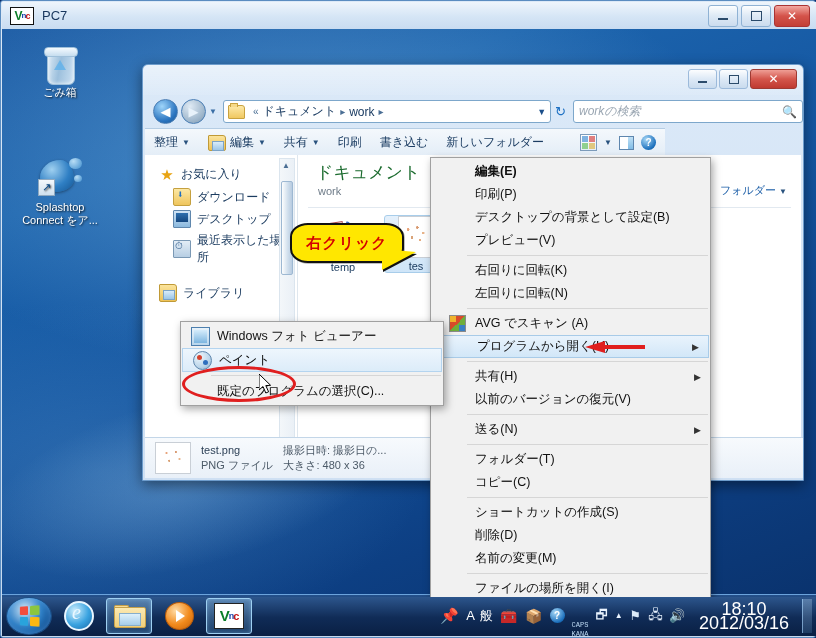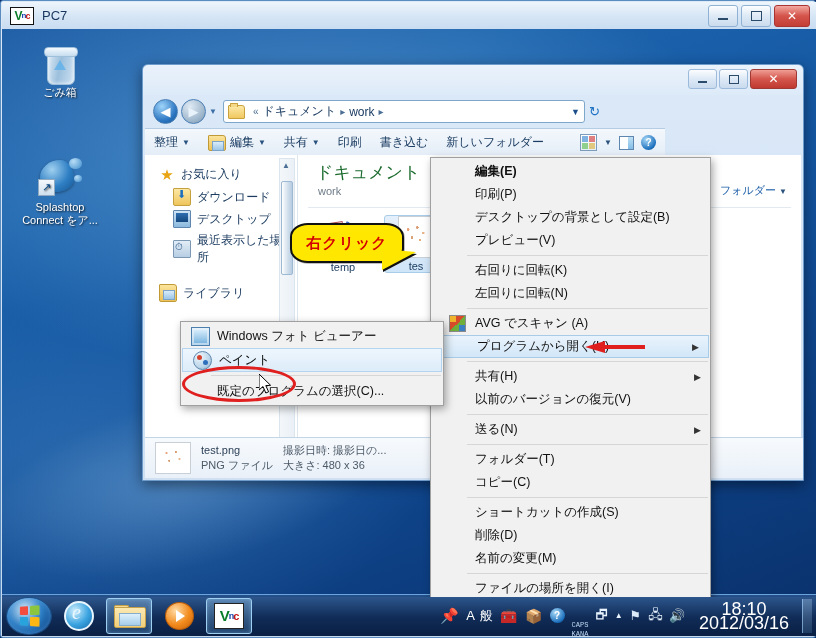--- a/index.html
+++ b/index.html
@@ -179,21 +179,21 @@
   .viewic i:nth-child(4){background:#e0c87f;}
   .paneic{width:13px;height:12px;border:1px solid #5e86ae;background:#fff;display:flex;}
   .paneic b{display:block;width:5px;background:linear-gradient(#bfe0f5,#82bde6);margin-left:auto;}
   .helpic{width:15px;height:15px;border-radius:50%;
     background:radial-gradient(circle at 35% 30%,#a7d8f7,#1b6fbc 70%,#10497f);
     color:#fff;font-size:10px;font-weight:bold;display:flex;align-items:center;justify-content:center;}
 
   .exp-body{position:absolute;left:2px;top:90px;width:656px;height:323px;background:#fff;display:flex;}
   .sidebar{width:152px;background:#fff;border-right:1px solid #dfe7ee;position:relative;padding-top:8px;}
   .sb-group{display:flex;align-items:center;gap:6px;padding:3px 6px 3px 14px;font-size:12px;color:#1c3c60;}
-  .sb-item{display:flex;align-items:center;gap:6px;padding:2px 6px 2px 28px;font-size:12px;color:#1c3c60;}
+  .sb-item{display:flex;align-items:center;gap:6px;padding:2px 6px 2px 28px;font-size:12px;color:#1c3c60;font-family:Liberation Mono, monospace;}
   .sb-sep{height:13px;}
   .ic{width:16px;height:16px;flex:0 0 16px;position:relative;}
   .ic-star{color:#e8a413;font-size:15px;line-height:16px;text-align:center;}
   .ic-dl{background:linear-gradient(#fce8a4,#efc55c);border:1px solid #c5a03f;border-radius:1px 3px 2px 2px;}
   .ic-dl:after{content:"⬇";position:absolute;left:3px;top:-1px;color:#1f6fc0;font-size:11px;}
   .ic-desk{background:linear-gradient(#cfe3f5,#8bb9de);border:1px solid #5f87ad;border-radius:1px;}
   .ic-desk:after{content:"";position:absolute;left:2px;top:2px;right:2px;bottom:5px;background:linear-gradient(#2e6fae,#14477f);}
   .ic-recent{background:linear-gradient(#e3edf6,#b7cee3);border:1px solid #7a98b4;border-radius:1px;}
   .ic-recent:after{content:"⏱";position:absolute;left:1px;top:0;font-size:10px;color:#35618f;}
   .ic-lib{background:linear-gradient(#fbe49c,#eec257);border:1px solid #c09a37;border-radius:1px 3px 2px 2px;}
@@ -451,20 +451,24 @@
           <div class="addrbar">
             <span class="folder-ic"></span>
             <span class="crumb-sep">«</span>
             <span class="crumb">ドキュメント</span>
             <span class="crumb-sep">▸</span>
             <span class="crumb">work</span>
             <span class="crumb-sep">▸</span>
             <span class="addr-caret">▼</span>
           </div>
           <div class="refresh">↻</div>
+          <div class="searchbar">
+            <span>workの検索</span>
+            <span class="search-ic">🔍</span>
+          </div>
         </div>
 
         <div class="exp-toolbar">
           <div class="tbitem">
             <span>整理</span>
             <span class="caret">▼</span>
           </div>
           <div class="tbitem">
             <span class="ic ic-lib" style="width:14px;height:14px;"></span>
             <span>編集</span>

